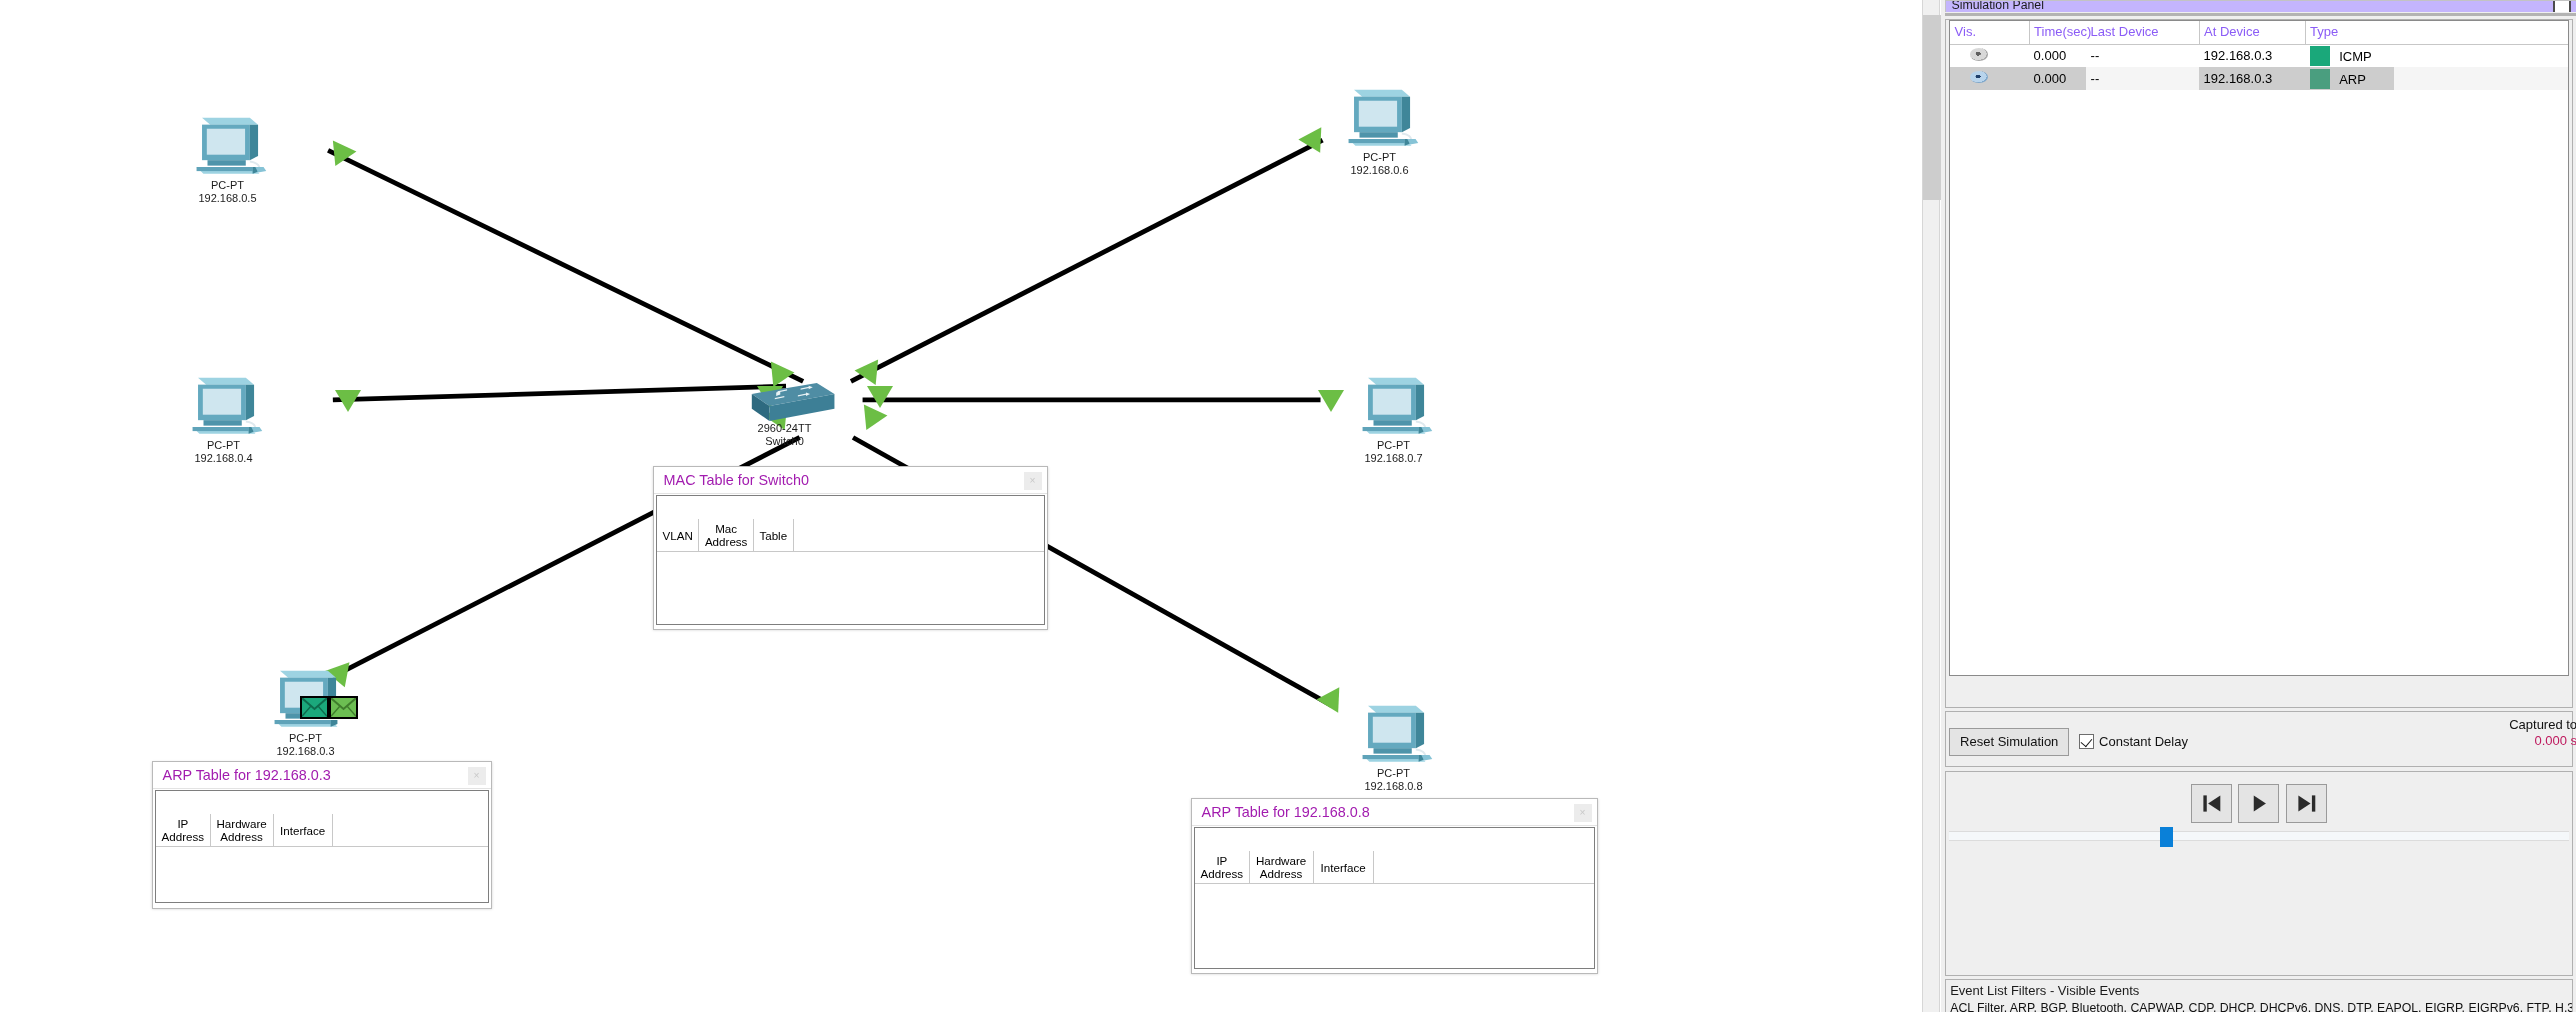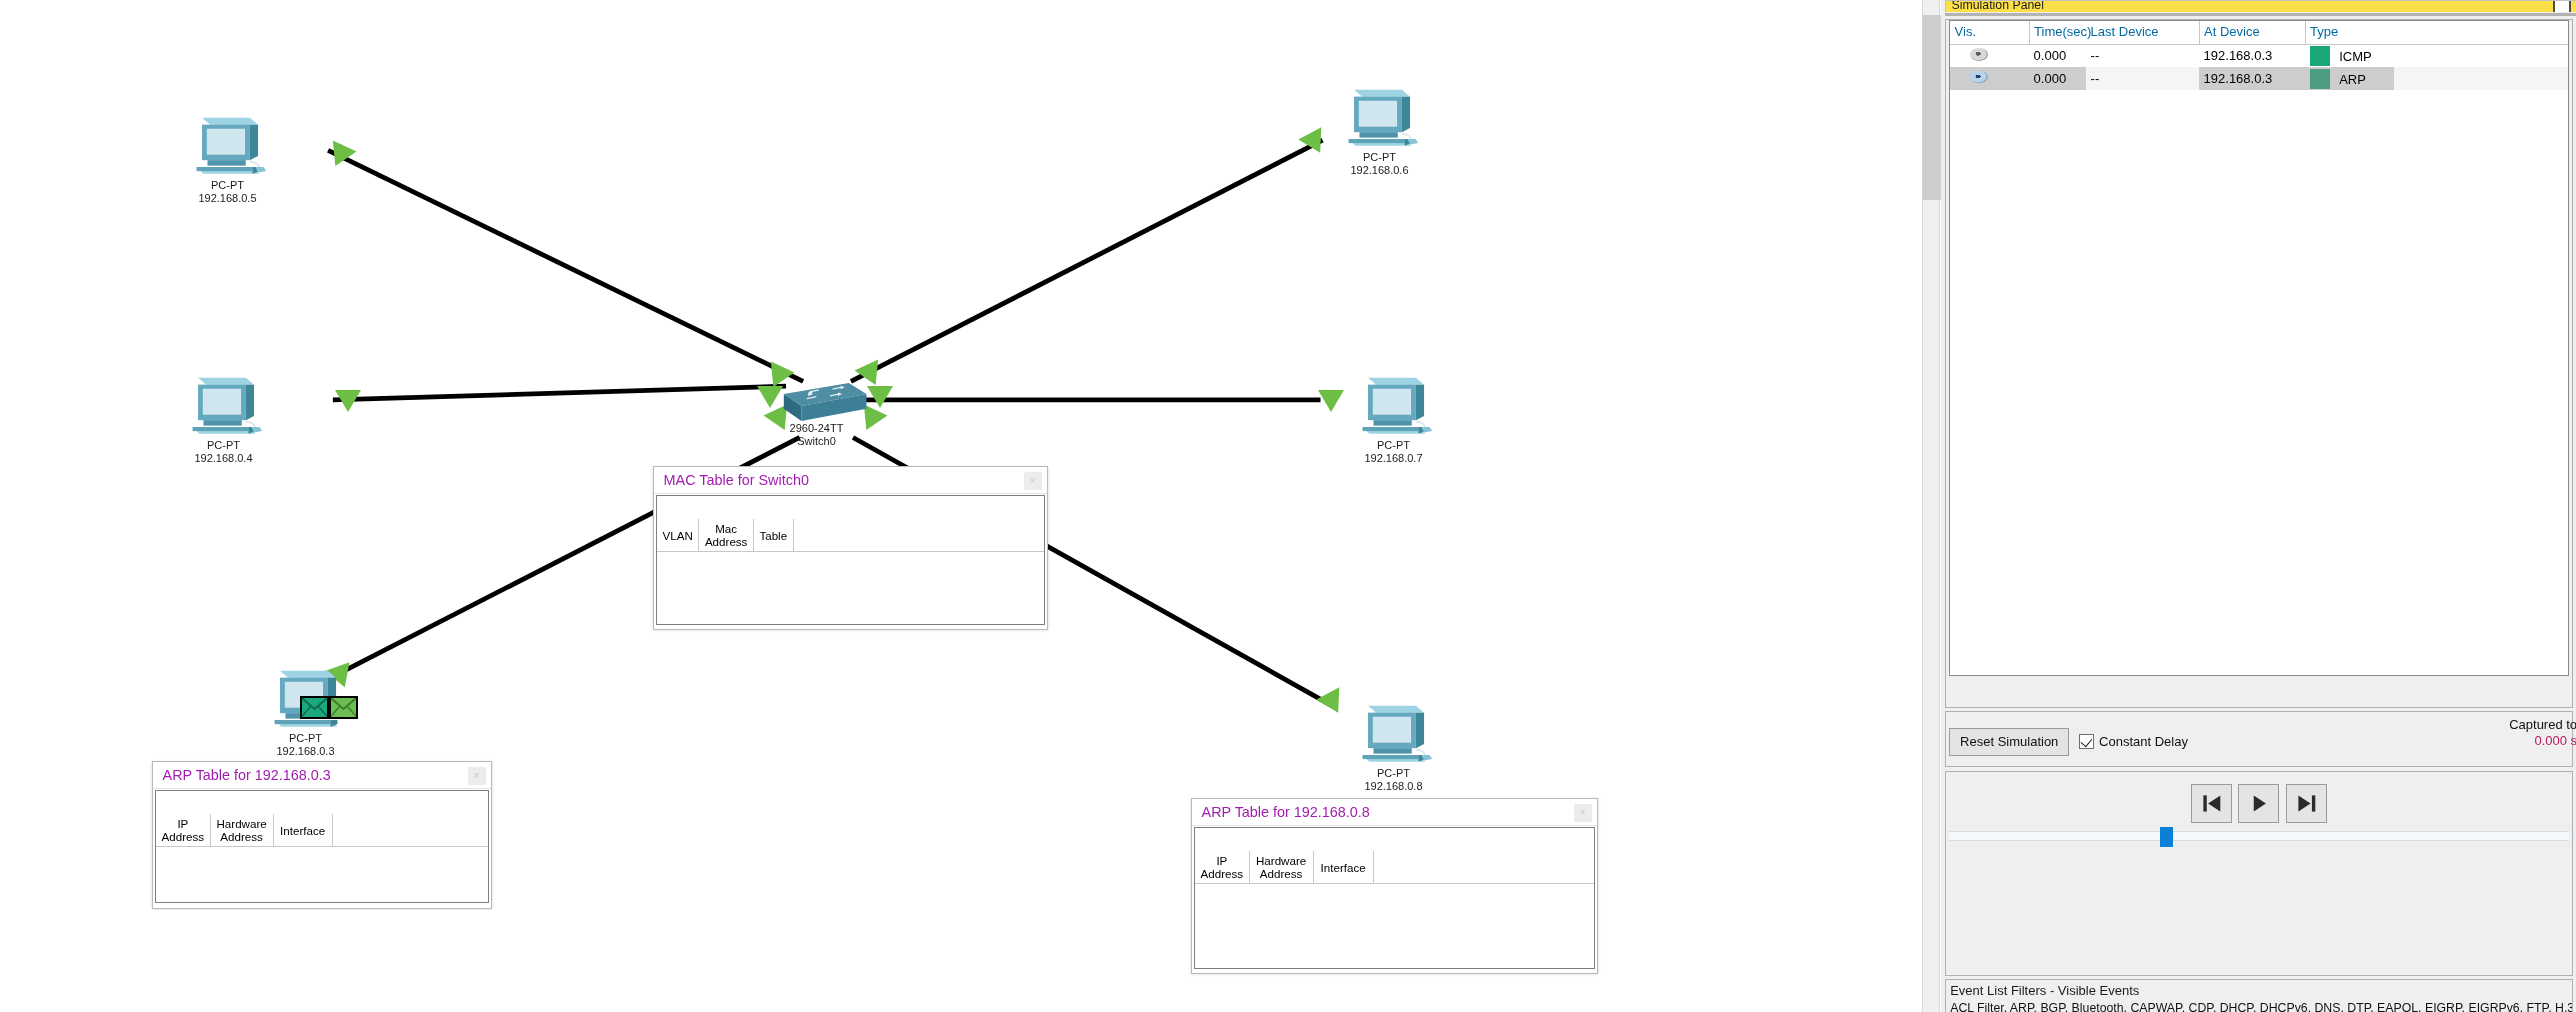--- a/index.html
+++ b/index.html
@@ -116,21 +116,21 @@
 
   
   #simpanel {
     position: absolute; left: 1941px; top: 0;
     width: 635px; height: 1013px;
     background: #efefef;
   }
   .sp-titlebar {
     position: relative;
     height: 11.6px;
-    background: #fde047;
+    background: #c4b5fd;
     border-top: 0.7px solid #c3c3c3;
     border-left: 0.7px solid #c3c3c3;
     margin-left: 4.1px;
     overflow: hidden;
   }
   .sp-titlebar .sp-title {
     position: absolute; left: 5.5px; top: -2.7px;
     font-size: 12.3px; color: #1b1b1b;
     white-space: nowrap;
   }
@@ -158,21 +158,21 @@
   .evt-table-wrap {
     margin: 0 2.7px 2.7px 3.4px;
     height: 656px;
     border: 0.7px solid #8a8a8a;
     background: #ffffff;
     overflow: hidden;
     position: relative;
   }
   table.evt { border-collapse: collapse; width: 100%; table-layout: fixed; }
   table.evt th {
-    font-weight: normal; font-size: 13px; color: #0369a1;
+    font-weight: normal; font-size: 13px; color: #8b5cf6;
     text-align: left;
     padding: 3.4px 0 4.1px 4.1px;
     border-bottom: 0.7px solid #c7c7c7;
     border-right: 0.7px solid #c7c7c7;
     white-space: nowrap;
   }
   table.evt th:last-child { border-right: none; }
   table.evt td {
     font-size: 13px; color: #000;
     padding: 1.4px 0 1.4px 4.1px;
@@ -318,21 +318,21 @@
     <div class="tri" style="left:867px; top:386px; transform: rotate(180deg);"></div>
     <div class="tri" style="left:858px; top:409px; transform: rotate(205deg);"></div>
 
     <div class="tri" style="left:327px; top:145px; transform: rotate(205deg);"></div>
     <div class="tri" style="left:1302px; top:132px; transform: rotate(152deg);"></div>
     <div class="tri" style="left:335px; top:390px; transform: rotate(180deg);"></div>
     <div class="tri" style="left:1318px; top:390px; transform: rotate(180deg);"></div>
     <div class="tri" style="left:328px; top:666px; transform: rotate(160deg);"></div>
     <div class="tri" style="left:1320px; top:692px; transform: rotate(152deg);"></div>
 
-    <div class="device" style="left:760px; top:379px; width:113px;text-align:center;">
+    <div class="device" style="left:728px; top:379px; width:113px;text-align:center;">
       <div class="dev-icon" style="width:100px;height:42px;">
         <svg width="100" height="42" viewBox="0 0 146 62">
           <polygon points="24,22 120,6 146,22 50,40" fill="#4f8da4"></polygon>
           <polygon points="24,22 50,40 50,62 24,44" fill="#2e6a80"></polygon>
           <polygon points="50,40 146,22 146,44 50,62" fill="#3d7f96"></polygon>
           <g fill="#e9f2f5">
             <polygon points="62,18 76,15 76,17 62,20"></polygon>
             <polygon points="60,20 66,18 66,23 60,25"></polygon>
             <polygon points="96,14 110,11 110,13 96,16"></polygon>
             <polygon points="108,10 114,12 108,15"></polygon>

